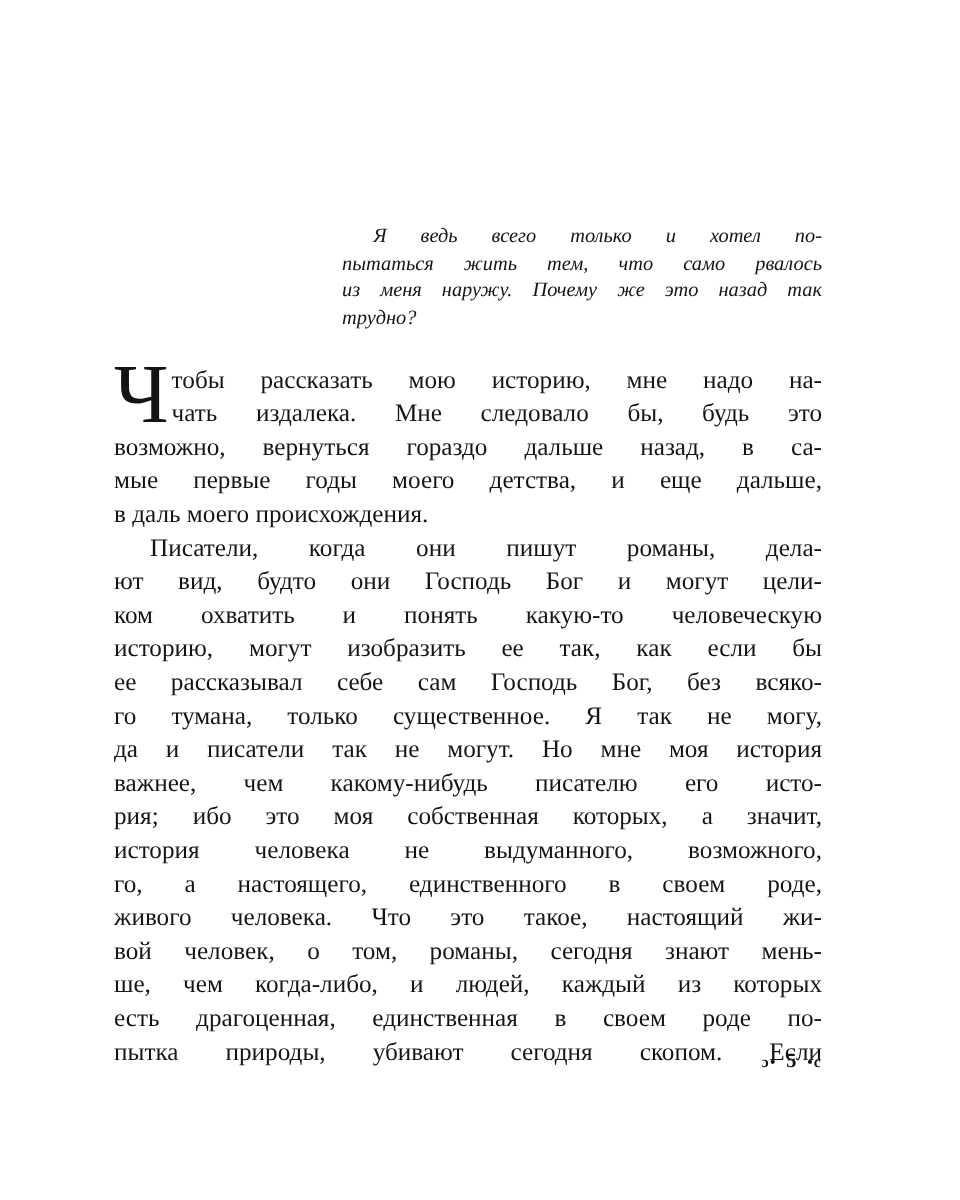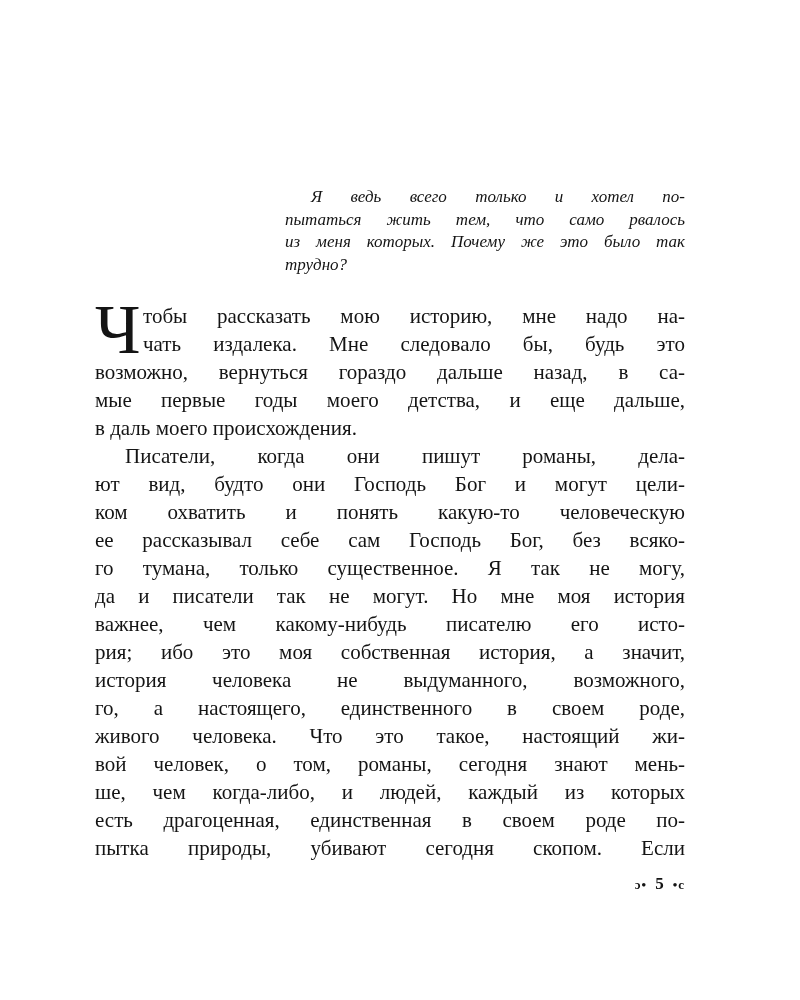--- a/index.html
+++ b/index.html
@@ -88,46 +88,47 @@
   }
 </style>
 </head>
 <body>
 
 <div class="page">
 
   <div class="epigraph">
     <div class="ep-line indent">Я ведь всего только и хотел по-</div>
     <div class="ep-line">пытаться жить тем, что само рвалось</div>
-    <div class="ep-line">из меня которых. Почему же это было так</div>
+    <div class="ep-line">из меня наружу. Почему же это назад так</div>
     <div class="ep-line last">трудно?</div>
   </div>
 
   <div class="body-text">
 
     <div class="first-block">
       <div class="drop-cap">Ч</div>
       <div class="beside">
         <div class="line">тобы рассказать мою историю, мне надо на-</div>
         <div class="line">чать издалека. Мне следовало бы, будь это</div>
       </div>
     </div>
 
     <div class="line">возможно, вернуться гораздо дальше назад, в са-</div>
     <div class="line">мые первые годы моего детства, и еще дальше,</div>
     <div class="line last">в даль моего происхождения.</div>
 
     <div class="line indent">Писатели, когда они пишут романы, дела-</div>
     <div class="line">ют вид, будто они Господь Бог и могут цели-</div>
     <div class="line">ком охватить и понять какую-то человеческую</div>
+    <div class="line">историю, могут изобразить ее так, как если бы</div>
     <div class="line">ее рассказывал себе сам Господь Бог, без всяко-</div>
     <div class="line">го тумана, только существенное. Я так не могу,</div>
     <div class="line">да и писатели так не могут. Но мне моя история</div>
     <div class="line">важнее, чем какому-нибудь писателю его исто-</div>
-    <div class="line">рия; ибо это моя собственная история, а значит,</div>
+    <div class="line">рия; ибо это моя собственная которых, а значит,</div>
     <div class="line">история человека не выдуманного, возможного,</div>
     <div class="line">го, а настоящего, единственного в своем роде,</div>
     <div class="line">живого человека. Что это такое, настоящий жи-</div>
     <div class="line">вой человек, о том, романы, сегодня знают мень-</div>
     <div class="line">ше, чем когда-либо, и людей, каждый из которых</div>
     <div class="line">есть драгоценная, единственная в своем роде по-</div>
     <div class="line">пытка природы, убивают сегодня скопом. Если</div>
 
   </div>
 

